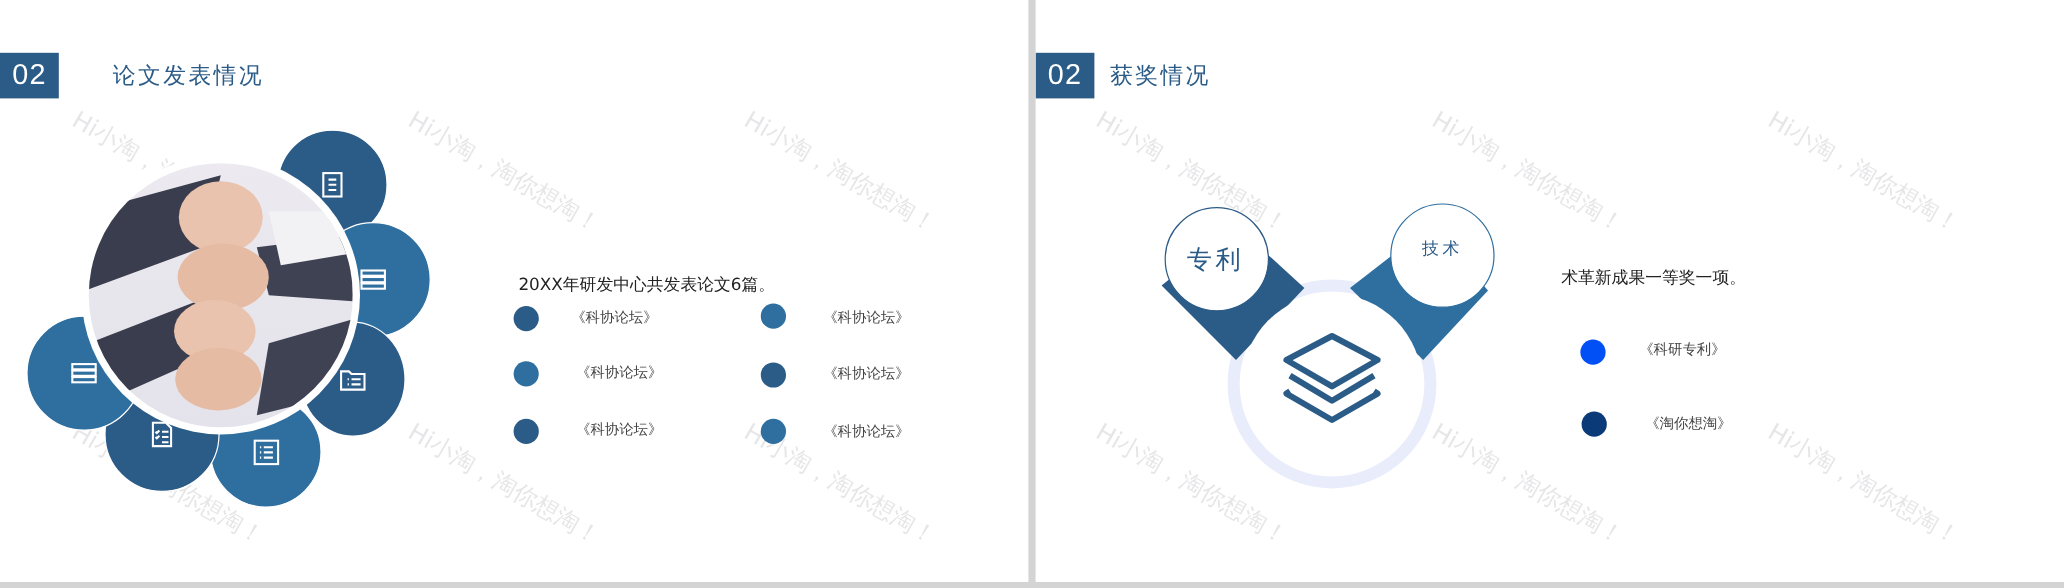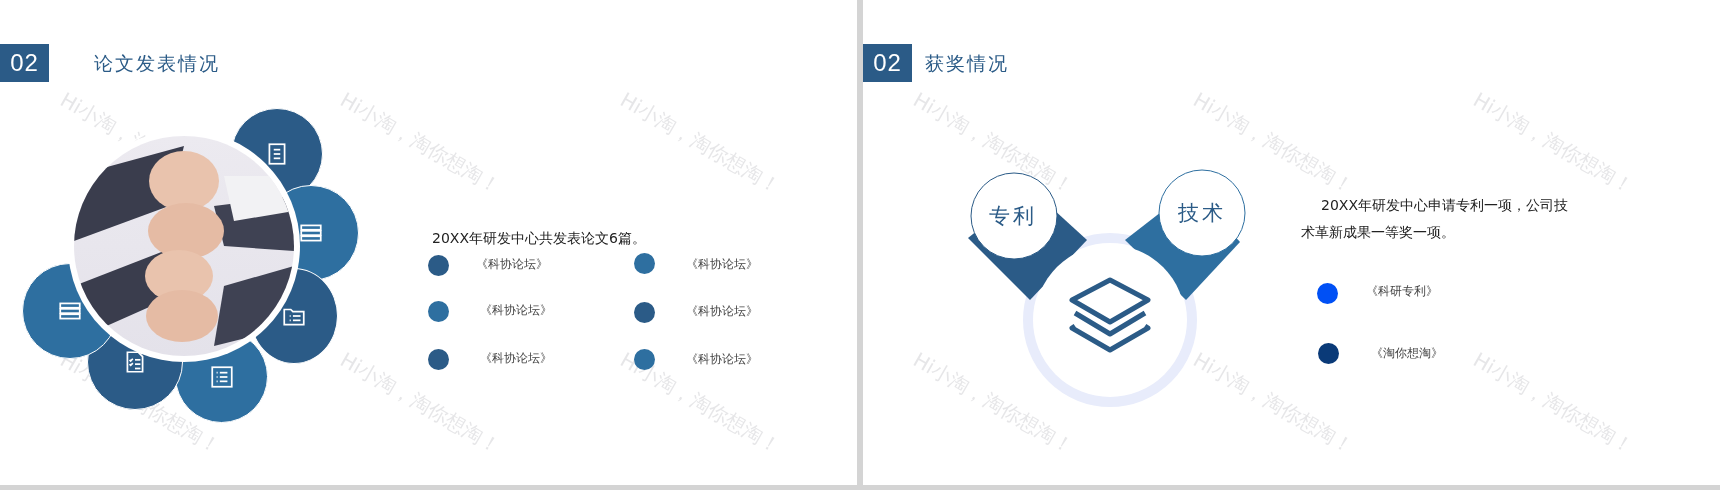--- a/index.html
+++ b/index.html
@@ -145,22 +145,21 @@
     <circle cx="74" cy="66" r="43" fill="#ffffff" stroke="#2b5b87" stroke-width="1"></circle>
     <circle cx="262" cy="63" r="43" fill="#ffffff" stroke="#2e6fa0" stroke-width="1"></circle>
 
     <g fill="none" stroke="#2b5b87" stroke-width="5" stroke-linejoin="round">
       <path d="M170 130 L208 150 L170 172 L132 150 Z"></path>
       <path d="M135 163 L170 184 L205 163"></path>
       <path d="M135 176 L132 178 L170 200 L208 178 L205 176"></path>
     </g>
   </svg>
   <div style="position:absolute;left:115px;top:202px;width:70px;text-align:center;font-size:21px;color:#2b5b87;letter-spacing:3px;font-family:'DejaVu Sans',sans-serif;">专利</div>
-  <div style="position:absolute;left:304px;top:199px;width:70px;text-align:center;font-size:21px;color:#2b5b87;letter-spacing:3px;font-family:'DejaVu Sans',sans-serif;">技术</div>
+  <div style="position:absolute;left:304px;top:199px;width:70px;text-align:center;font-size:14px;color:#2b5b87;letter-spacing:3px;font-family:'DejaVu Sans',sans-serif;">技术</div>
 
-  <div class="lead" style="left:458px;top:191px;">20XX年研发中心申请专利一项，公司技</div>
   <div class="lead" style="left:438px;top:218px;">术革新成果一等奖一项。</div>
 
   <div class="bullet" style="left:454px;top:283px;background:#0050f5;"></div>
   <div class="blabel" style="left:503px;top:283px;">《科研专利》</div>
   <div class="bullet" style="left:455px;top:343px;background:#0a3a78;"></div>
   <div class="blabel" style="left:508px;top:345px;">《淘你想淘》</div>
 </div>
 
 </body></html>

